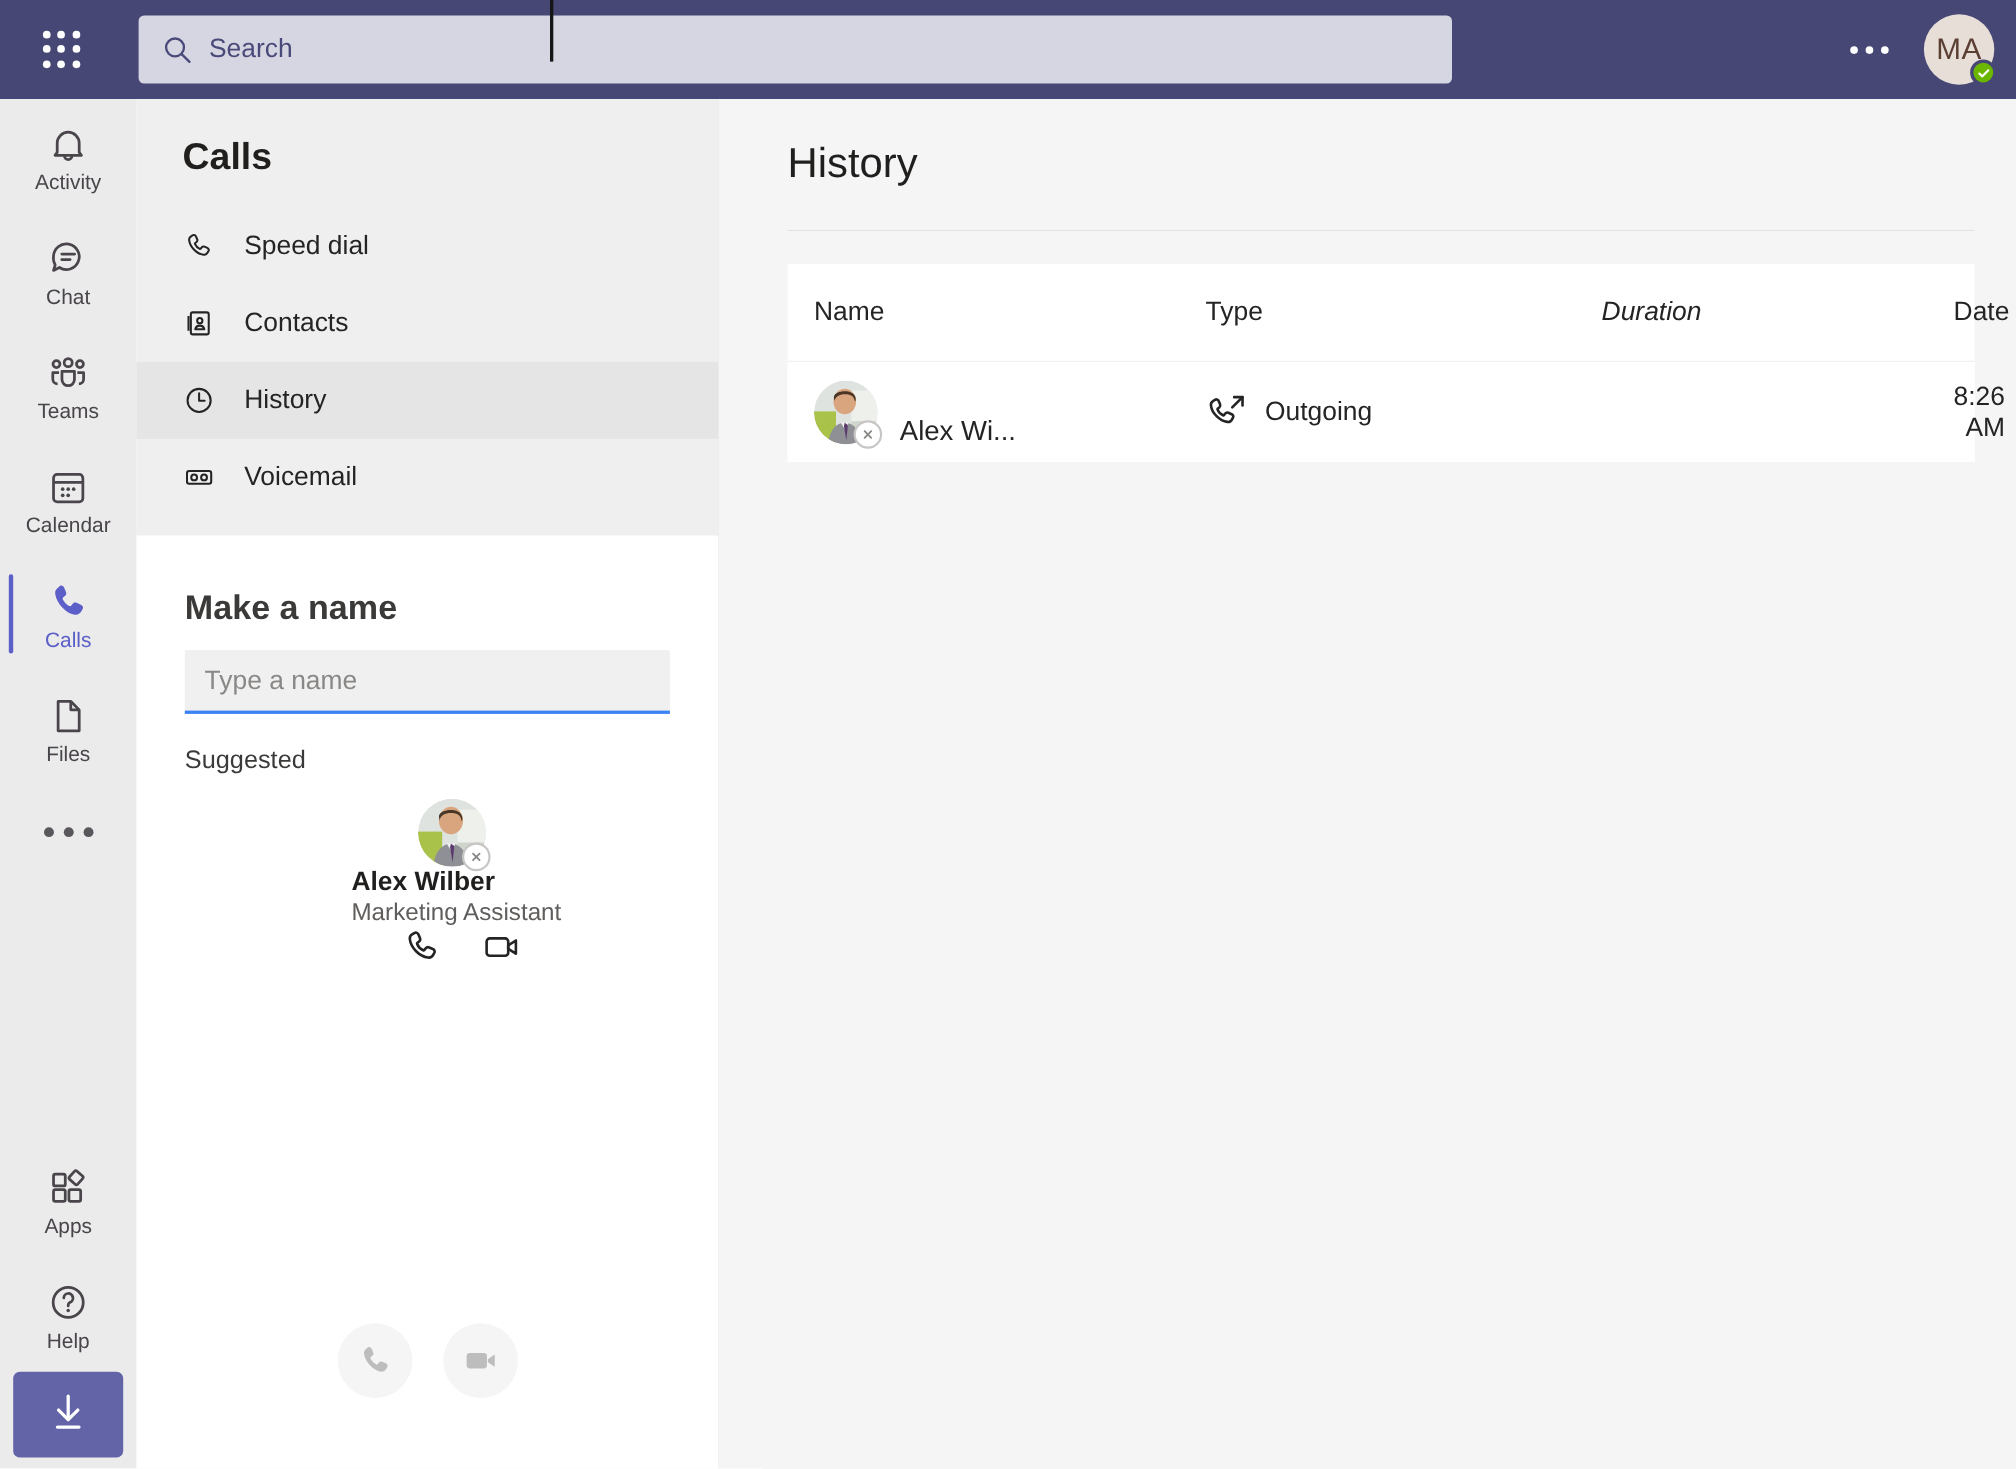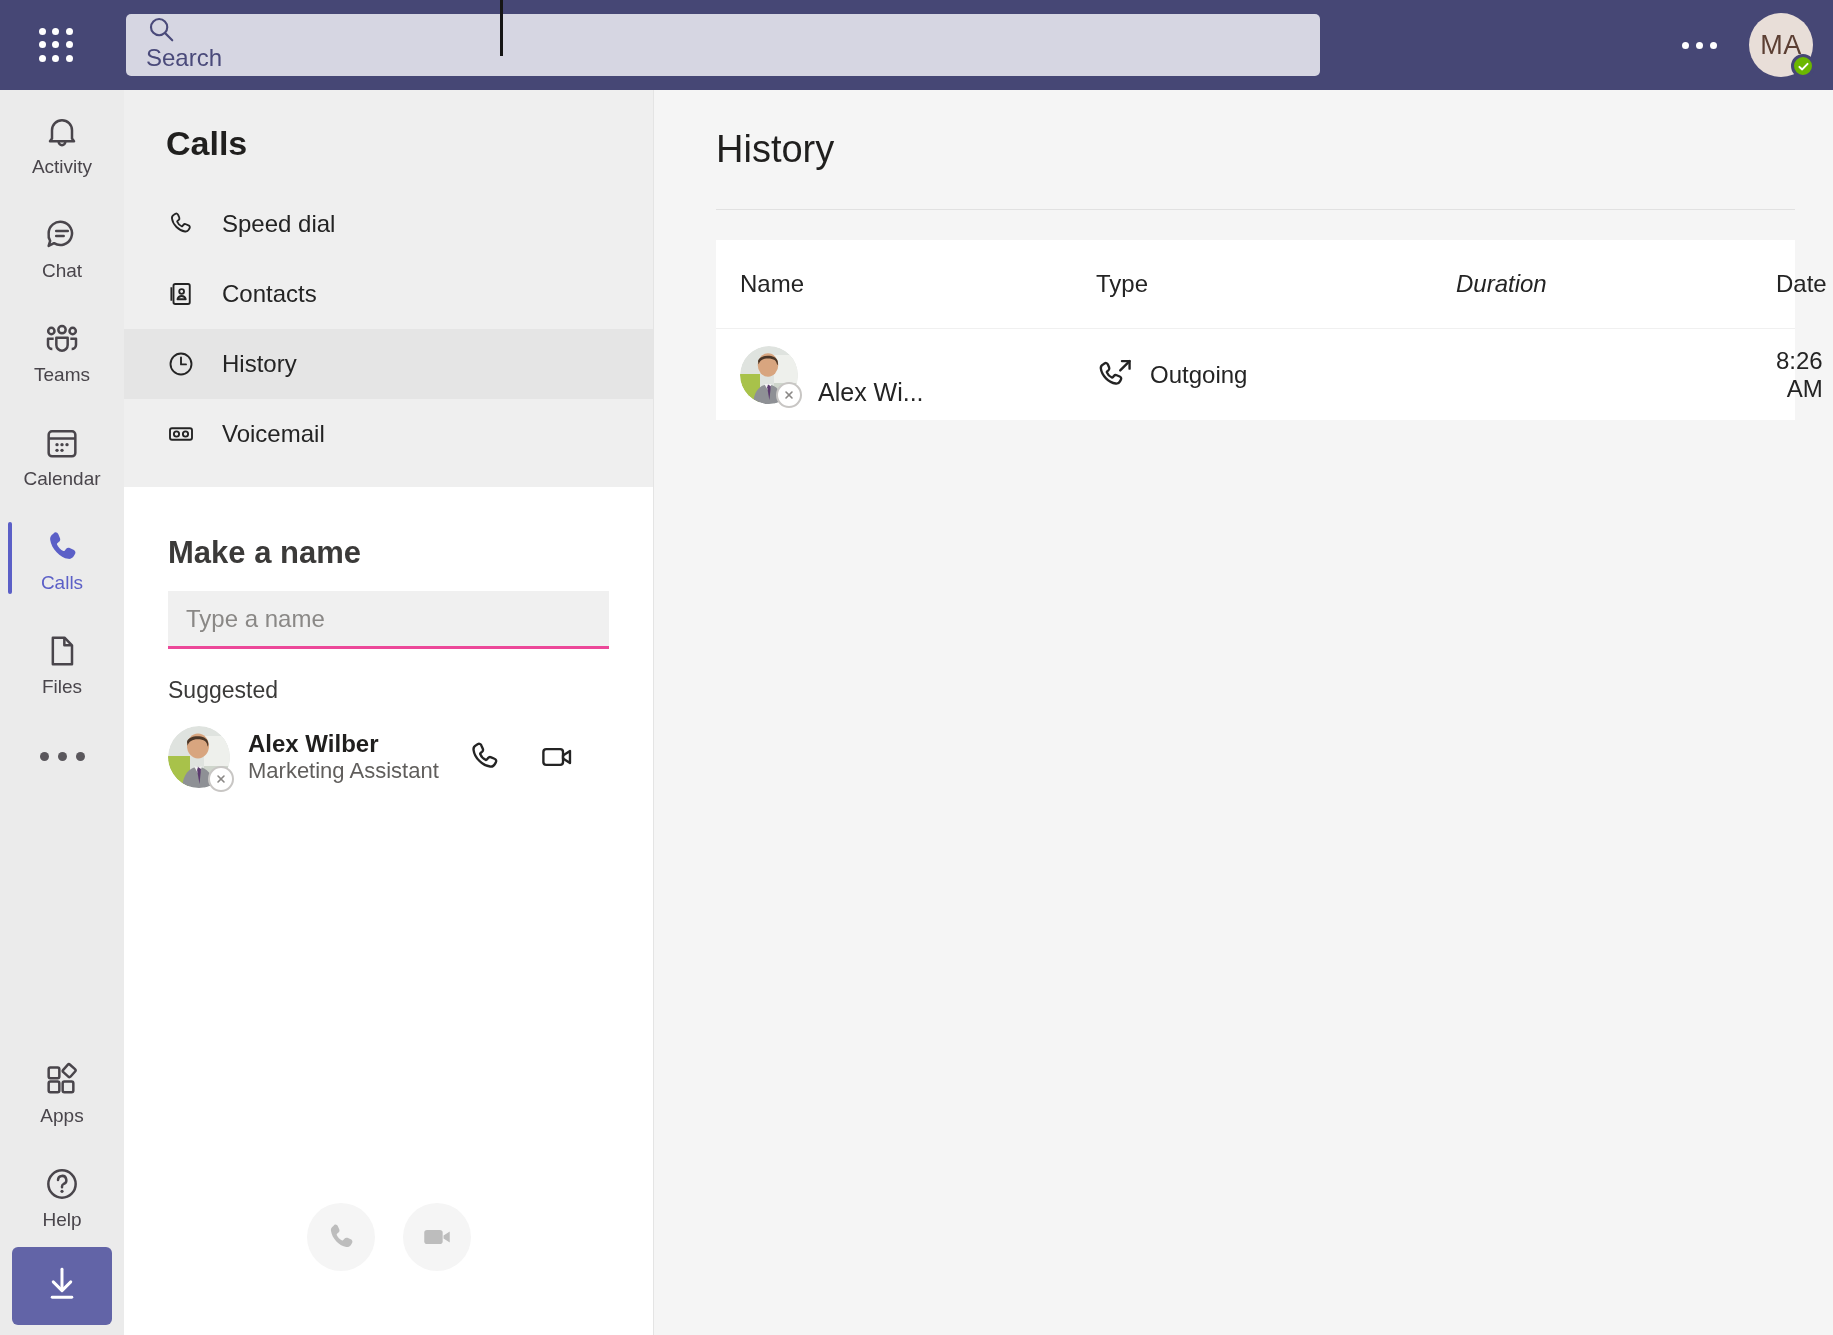--- a/index.html
+++ b/index.html
@@ -21,21 +21,21 @@
     width: 52px; height: 52px; margin-left: 30px;
     display: grid; grid-template-columns: repeat(3, 1fr);
     grid-template-rows: repeat(3, 1fr);
     gap: 6px; align-content: center; justify-content: center;
     padding: 9px; cursor: pointer;
   }
   .waffle i { width: 7px; height: 7px; border-radius: 50%; background: #ffffff; display:block; }
   .searchwrap { margin-left: 44px; width: 1194px; }
   .searchbox {
     height: 62px; background: #d6d6e2; border-radius: 5px;
-    display: flex; padding: 0 20px; cursor: text; flex-direction: column;
+    display: flex; align-items: center; padding: 0 20px; cursor: text;
   }
   .searchbox .sicon { width: 30px; height: 30px; margin-right: 14px; flex:0 0 30px; }
   .searchbox .stext { font-size: 24px; color: #4a4a7a; }
   .topright { margin-left: auto; display: flex; align-items: center; padding-right: 20px; }
   .dots-h { display: flex; gap: 7px; padding: 10px 18px; cursor: pointer; margin-right: 14px; }
   .dots-h i { width: 7px; height: 7px; border-radius: 50%; background: #ffffff; display:block; }
   .avatar-top {
     position: relative; width: 64px; height: 64px; border-radius: 50%;
     background: #e8ded8; color: #5c3f33; font-size: 27px; letter-spacing: .5px;
     display: flex; align-items: center; justify-content: center; cursor: pointer;
@@ -94,26 +94,26 @@
     padding-left: 42px; cursor: pointer; color: #242424; font-size: 24px;
   }
   .nav-item .nicon { width: 30px; height: 30px; flex: 0 0 30px; display:flex; align-items:center; justify-content:center;}
   .nav-item .nicon svg { width: 30px; height: 30px; }
   .nav-item.selected { background: #e5e5e5; }
   .sidebar-bottom { flex: 1 1 auto; display: flex; flex-direction: column; background:#ffffff; }
   .makecall-title { font-size: 31px; color: #3b3a39; font-weight: bold; padding: 48px 0 20px 44px; }
   .name-input-wrap { margin: 0 44px 0 44px; position: relative; }
   .name-input {
     width: 100%; height: 58px; background: #f0f0f0; border: none;
-    border-bottom: 3px solid #ec4899; font-size: 24px; color: #8a8886;
+    border-bottom: 3px solid #3b82f6; font-size: 24px; color: #8a8886;
     padding: 0 18px; font-family: inherit; outline: none;
   }
   .name-input::placeholder { color: #8a8886; opacity: 1; }
   .suggested-label { font-size: 23px; color: #3b3a39; padding: 28px 0 14px 44px; }
-  .sug-row { display: flex; align-items: center; padding: 8px 0 8px 44px; cursor: pointer; }
+  .sug-row { display: flex; align-items: center; padding: 8px 0 8px 44px; cursor: pointer; flex-direction: column; }
   .sug-avatar { position: relative; width: 62px; height: 62px; flex: 0 0 62px; border-radius:50%; overflow:visible; }
   .sug-avatar .photo { width: 62px; height: 62px; border-radius: 50%; overflow:hidden; display:block; }
   .badge-off {
     position:absolute; right:-4px; bottom:-4px; width: 26px; height: 26px; border-radius:50%;
     background:#ffffff; border:2px solid #c8c6c4; display:flex; align-items:center; justify-content:center;
   }
   .badge-off svg { width: 14px; height: 14px; }
   .sug-names { margin-left: 18px; width: 200px; overflow:hidden; }
   .sug-name { font-size: 24px; font-weight: bold; color: #201f1e; white-space:nowrap; }
   .sug-role { font-size: 22px; color: #605e5c; white-space:nowrap; margin-top: 3px; }

